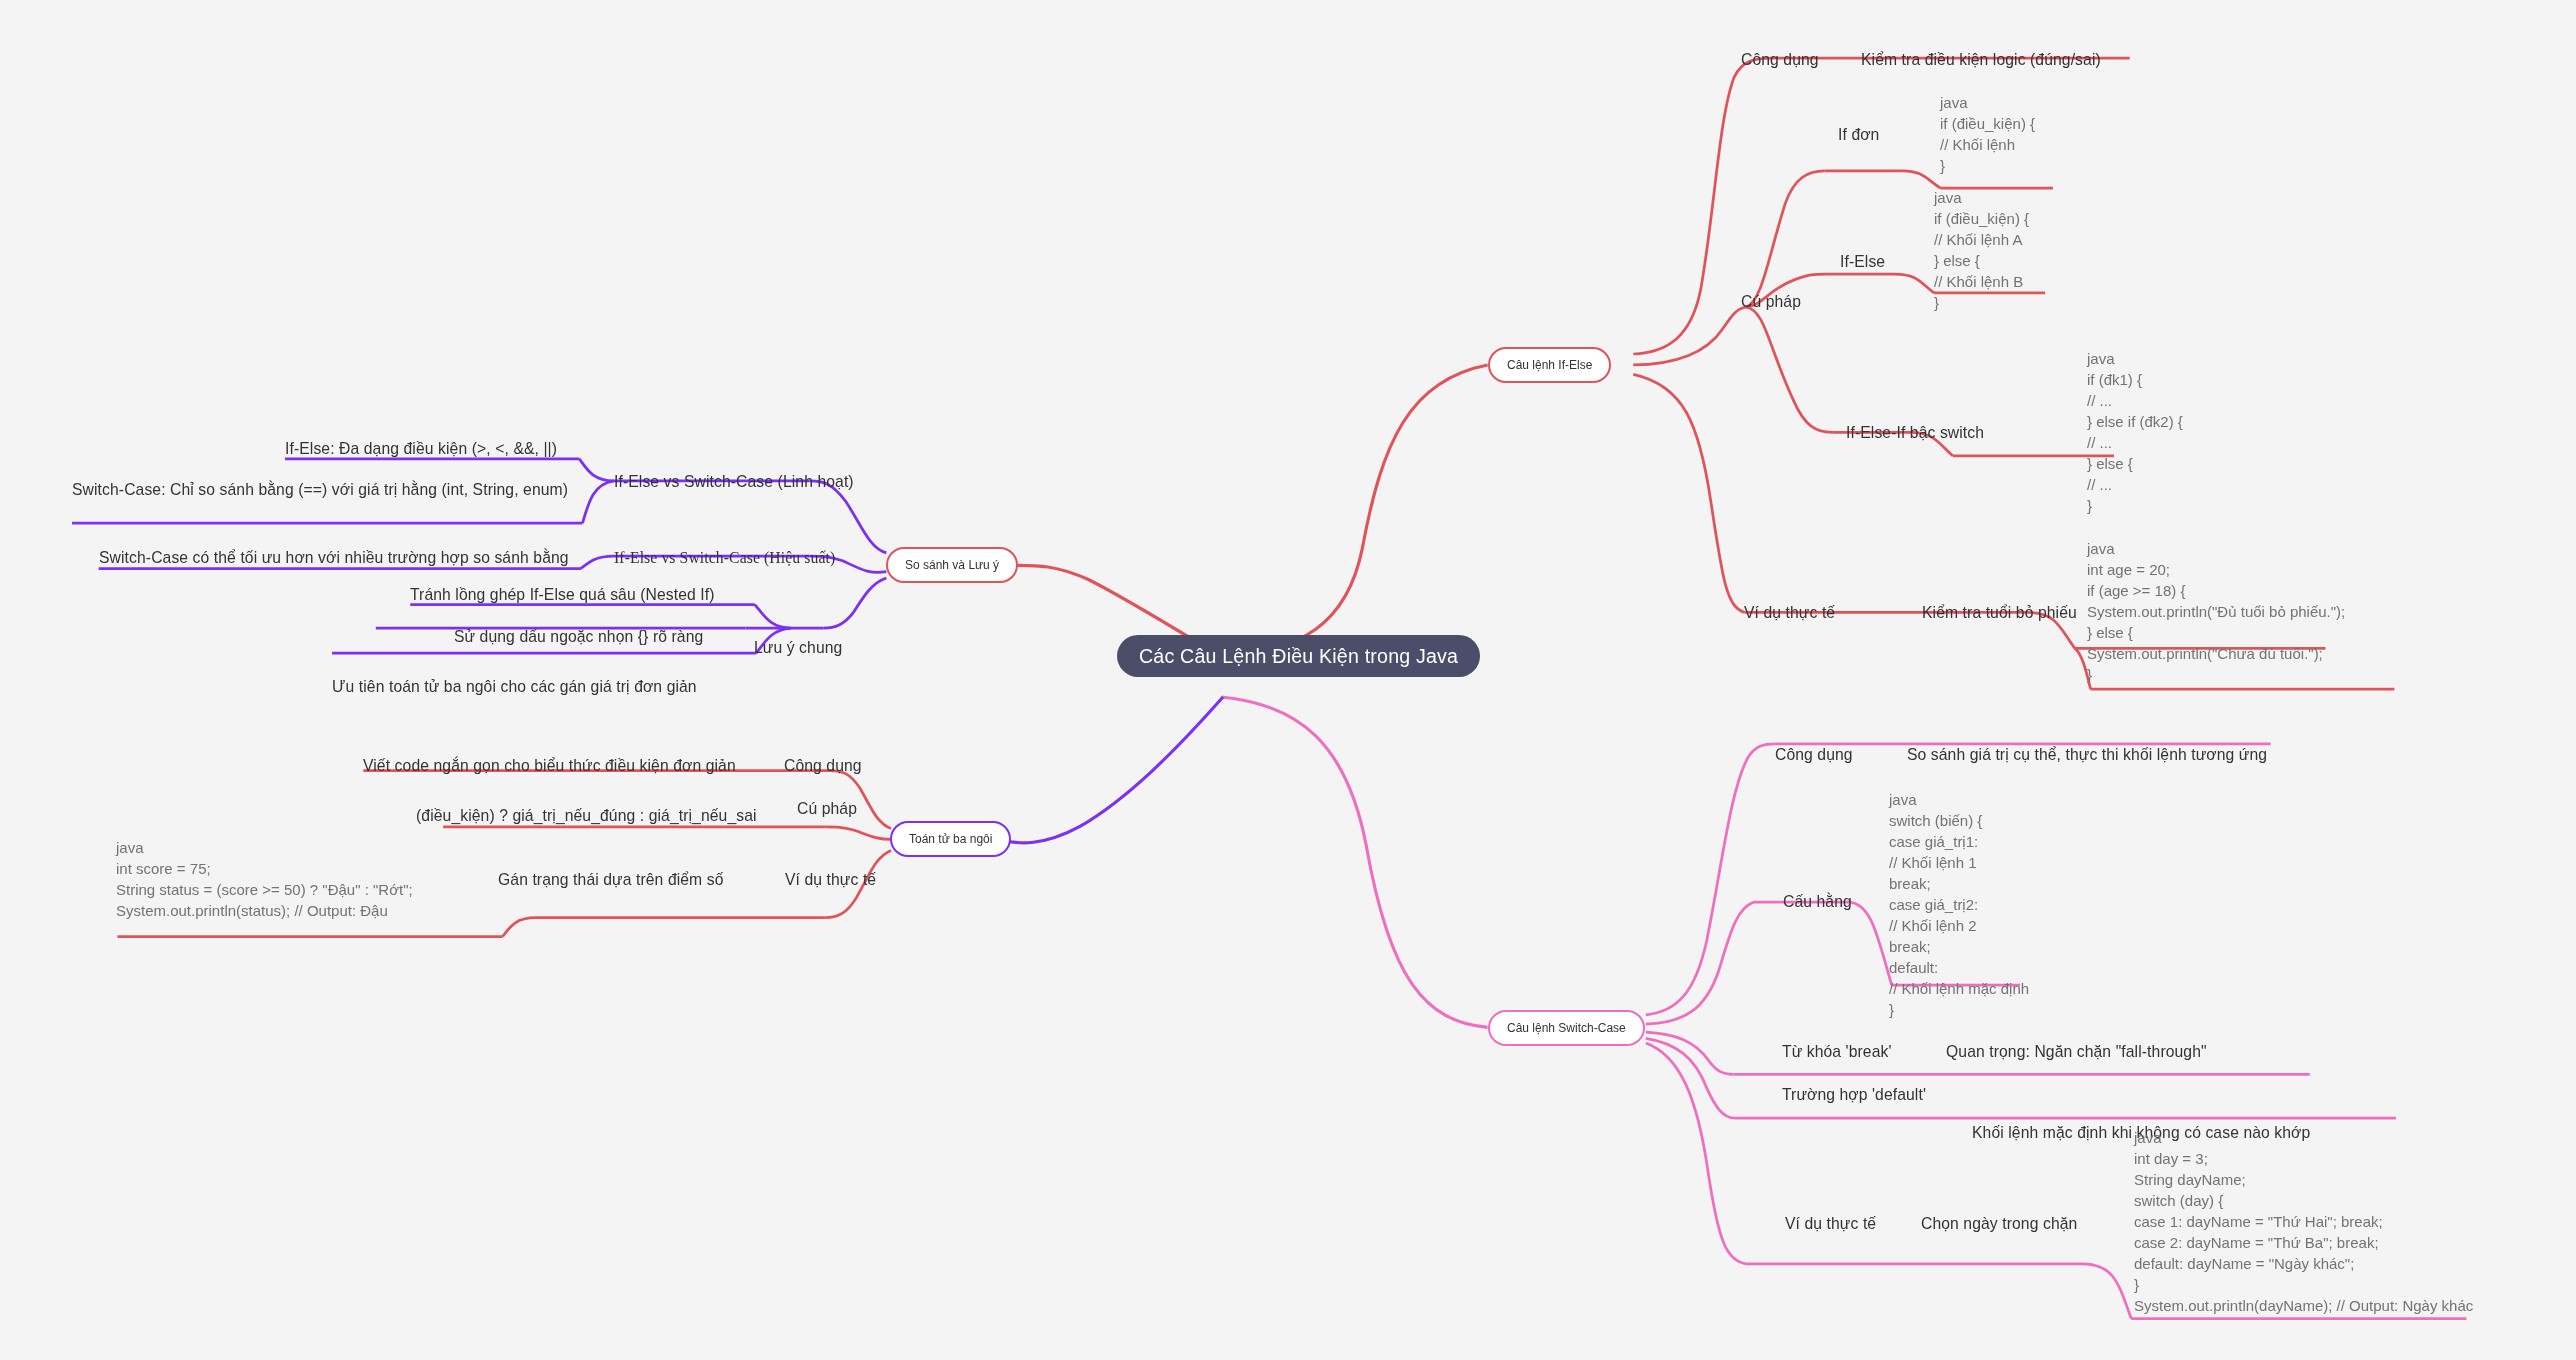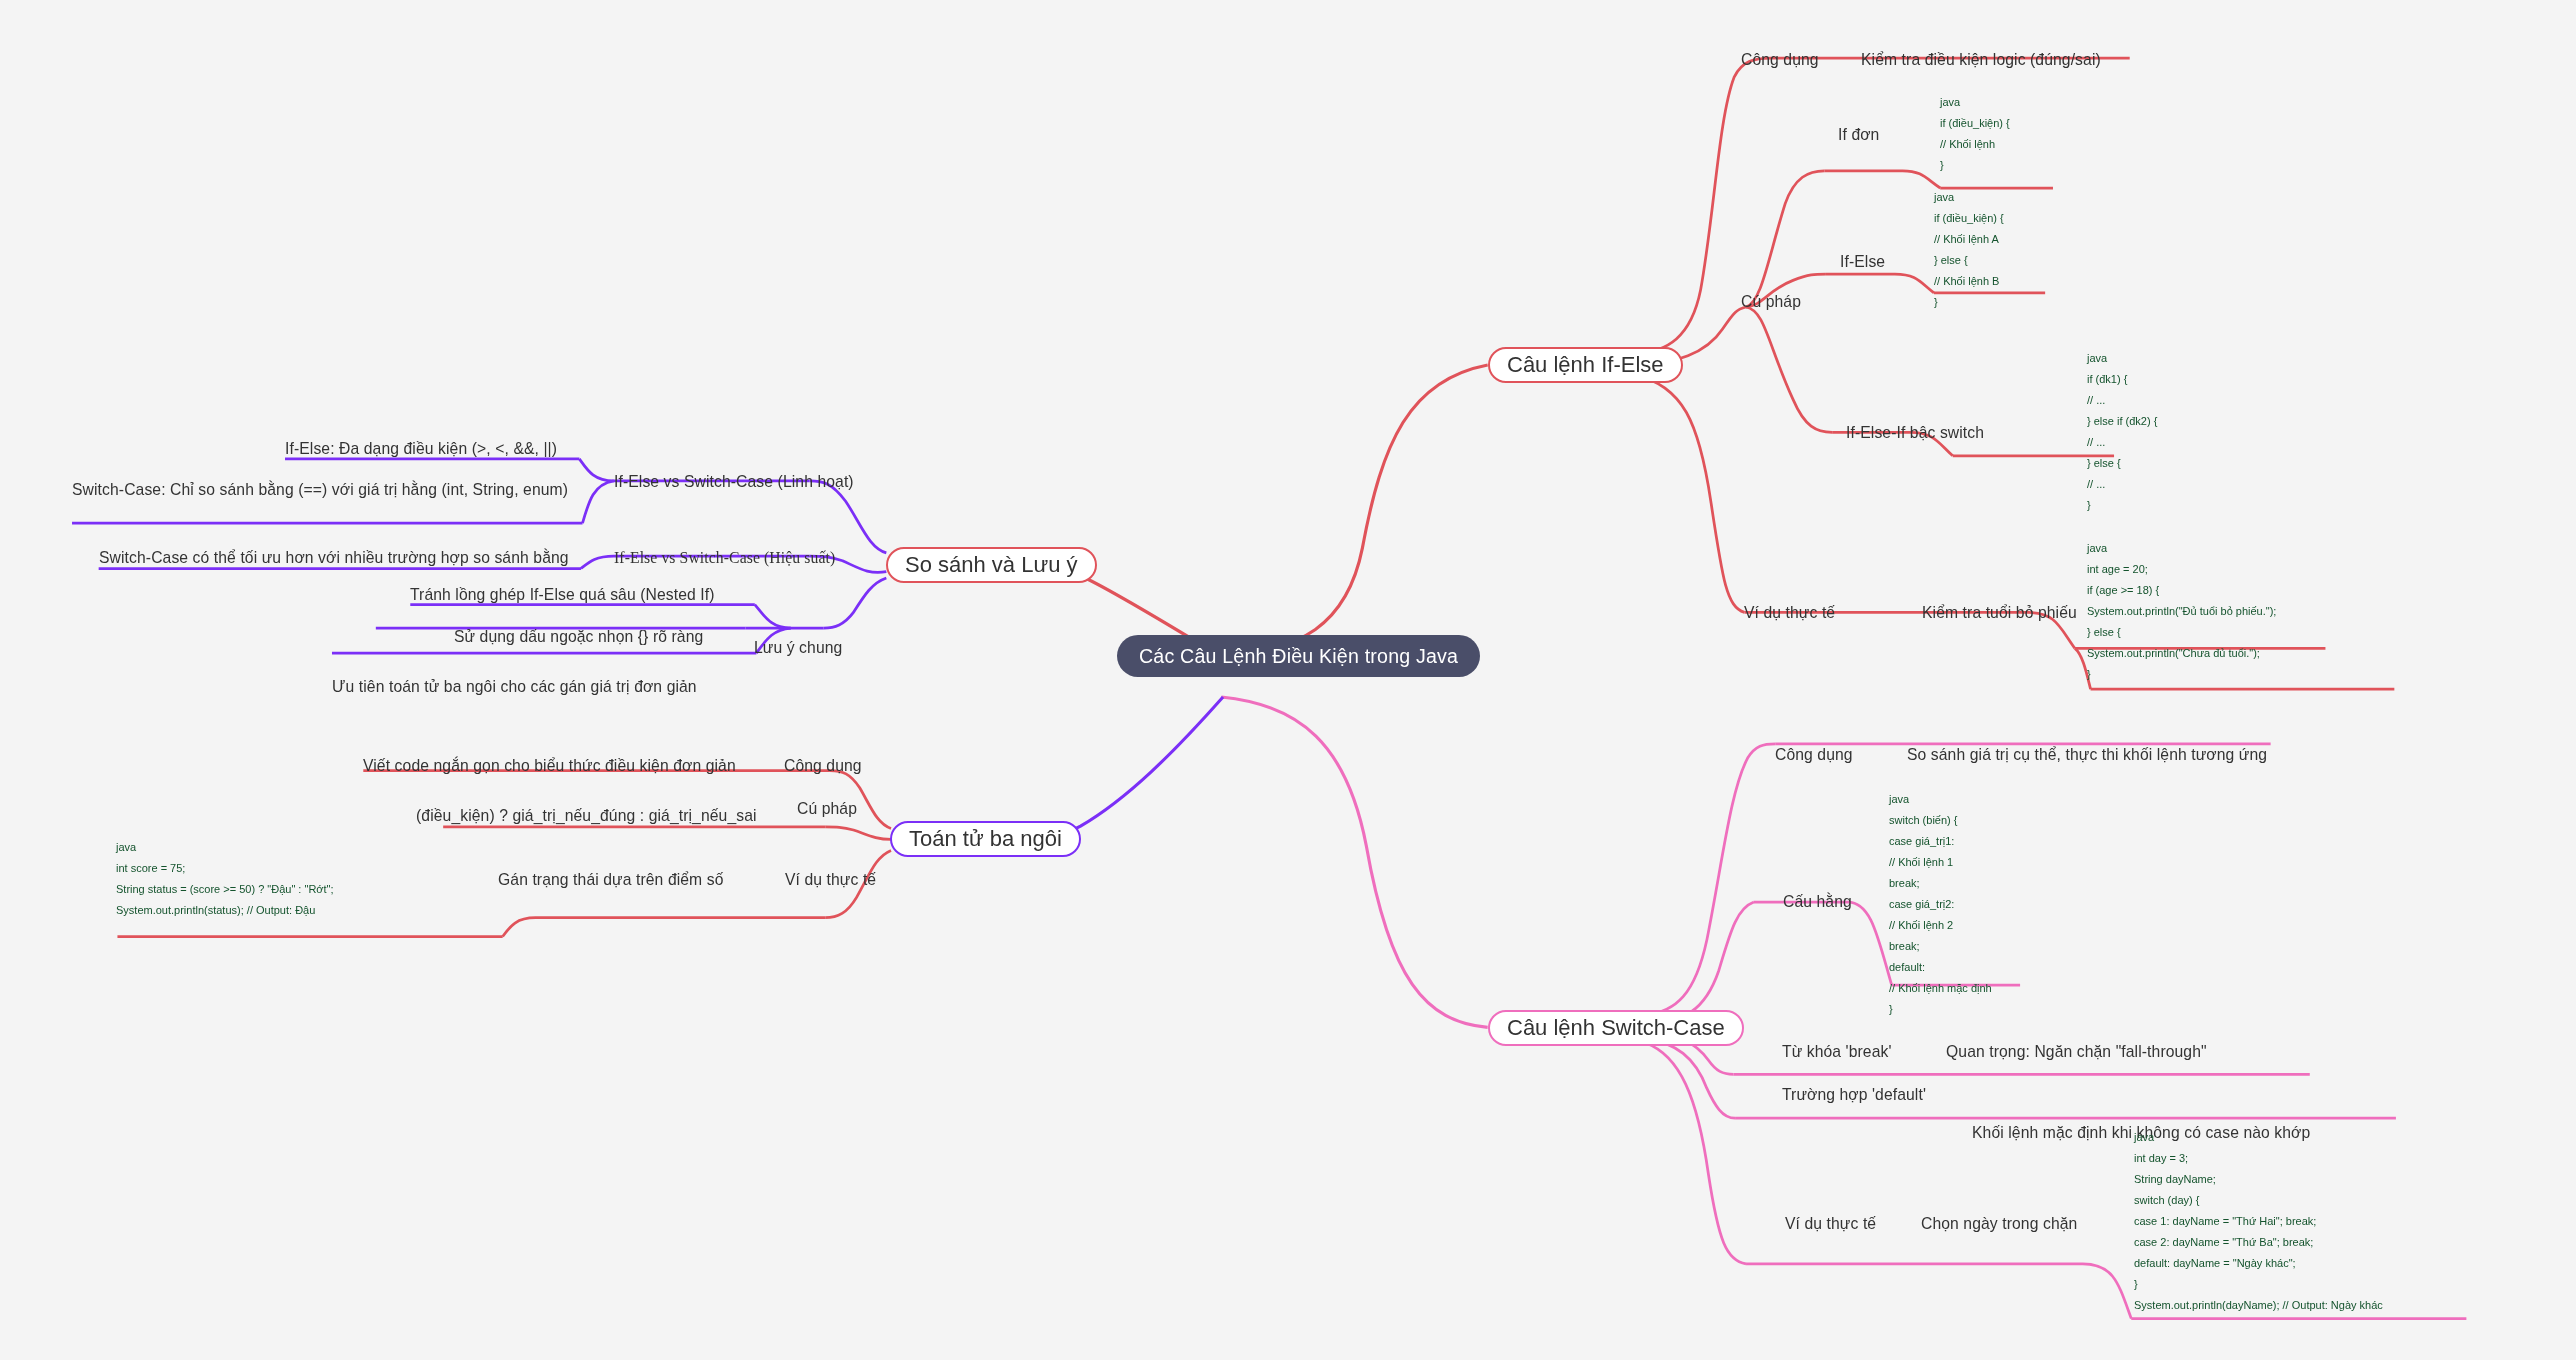--- a/index.html
+++ b/index.html
@@ -34,33 +34,33 @@
     line-height: 21px;
     color: #333333;
     white-space: pre;
     letter-spacing: 0.1px;
   }
   .lbl.wrap {
     white-space: pre-wrap;
   }
   .code {
     position: absolute;
-    font-size: 11px;
+    font-size: 15px;
     line-height: 21px;
-    color: #14532d;
+    color: #737373;
     white-space: pre;
   }
   .node {
     position: absolute;
     background: #ffffff;
     border-radius: 20.4px;
     display: flex;
     align-items: center;
     justify-content: center;
-    font-size: 22px;
+    font-size: 12px;
     box-sizing: border-box;
     padding: 0 17px;
     height: 36px;
   }
   .node-root {
     position: absolute;
     background: #4a4e69;
     color: #ffffff;
     border-radius: 23.5px;
     display: flex;

